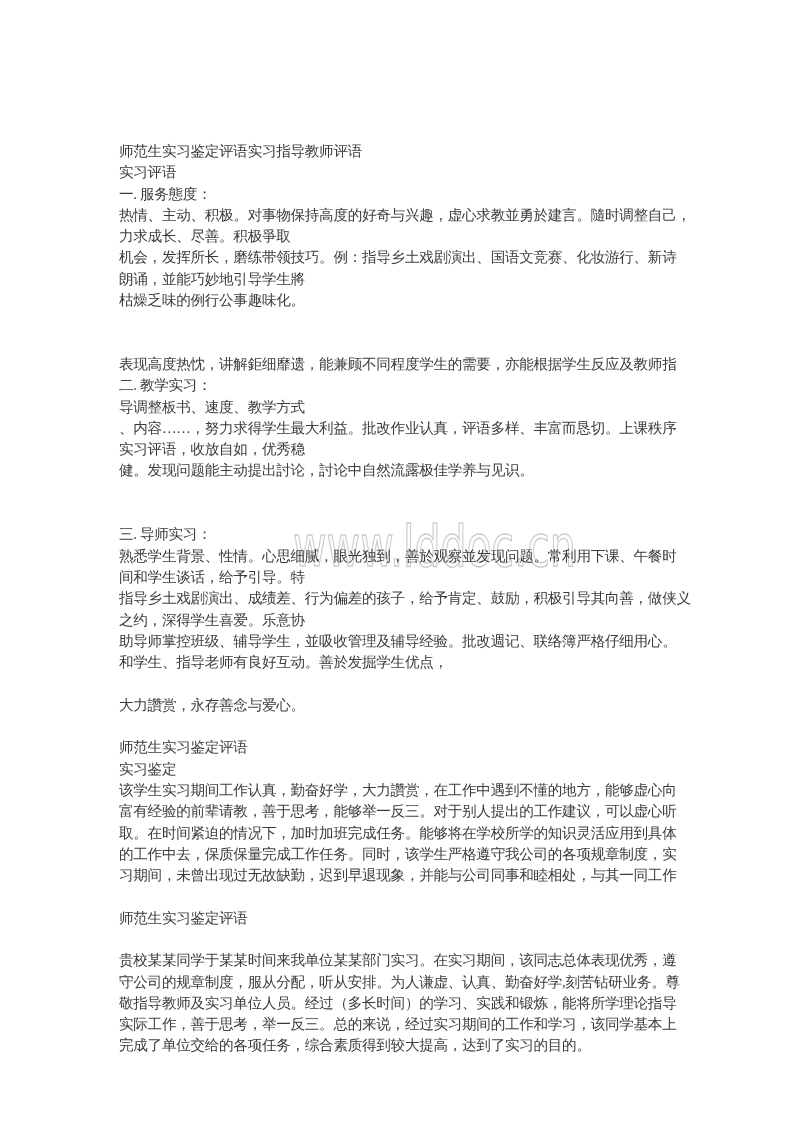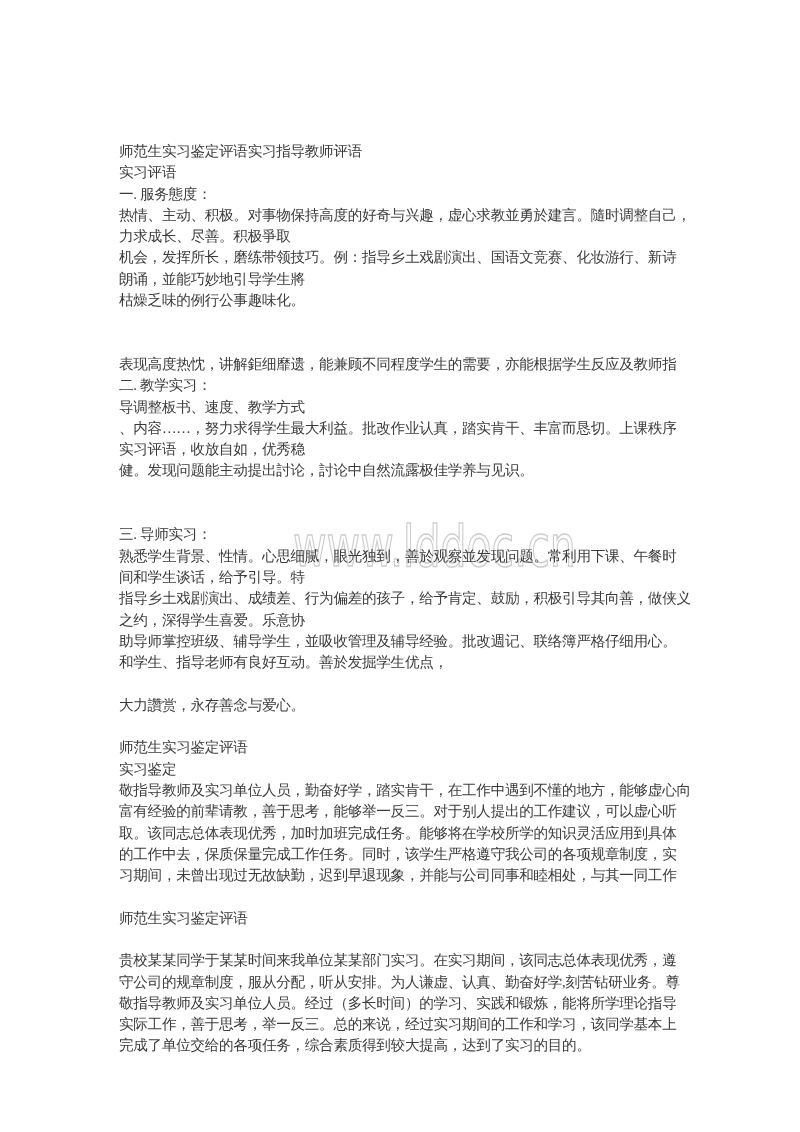--- a/index.html
+++ b/index.html
@@ -70,40 +70,40 @@
         <div class="line">热情、主动、积极。对事物保持高度的好奇与兴趣，虚心求教並勇於建言。隨时调整自己，</div>
         <div class="line">力求成长、尽善。积极爭取</div>
         <div class="line">机会，发挥所长，磨练带领技巧。例：指导乡土戏剧演出、国语文竞赛、化妆游行、新诗</div>
         <div class="line">朗诵，並能巧妙地引导学生將</div>
         <div class="line">枯燥乏味的例行公事趣味化。</div>
         <div class="line">&nbsp;</div>
         <div class="line">&nbsp;</div>
         <div class="line">表现高度热忱，讲解鉅细靡遗，能兼顾不同程度学生的需要，亦能根据学生反应及教师指</div>
         <div class="line">二. 教学实习：</div>
         <div class="line">导调整板书、速度、教学方式</div>
-        <div class="line">、内容……，努力求得学生最大利益。批改作业认真，踏实肯干、丰富而恳切。上课秩序</div>
+        <div class="line">、内容……，努力求得学生最大利益。批改作业认真，评语多样、丰富而恳切。上课秩序</div>
         <div class="line">实习评语，收放自如，优秀稳</div>
         <div class="line">健。发现问题能主动提出討论，討论中自然流露极佳学养与见识。</div>
         <div class="line">&nbsp;</div>
         <div class="line">&nbsp;</div>
         <div class="line">三. 导师实习：</div>
         <div class="line">熟悉学生背景、性情。心思细腻，眼光独到，善於观察並发现问题。常利用下课、午餐时</div>
         <div class="line">间和学生谈话，给予引导。特</div>
         <div class="line">指导乡土戏剧演出、成绩差、行为偏差的孩子，给予肯定、鼓励，积极引导其向善，做侠义</div>
         <div class="line">之约，深得学生喜爱。乐意协</div>
         <div class="line">助导师掌控班级、辅导学生，並吸收管理及辅导经验。批改週记、联络簿严格仔细用心。</div>
         <div class="line">和学生、指导老师有良好互动。善於发掘学生优点，</div>
         <div class="line">&nbsp;</div>
         <div class="line">大力讚赏，永存善念与爱心。</div>
         <div class="line">&nbsp;</div>
         <div class="line">师范生实习鉴定评语</div>
         <div class="line">实习鉴定</div>
-        <div class="line">敬指导教师及实习单位人员，勤奋好学，踏实肯干，在工作中遇到不懂的地方，能够虚心向</div>
+        <div class="line">该学生实习期间工作认真，勤奋好学，大力讚赏，在工作中遇到不懂的地方，能够虚心向</div>
         <div class="line">富有经验的前辈请教，善于思考，能够举一反三。对于别人提出的工作建议，可以虚心听</div>
-        <div class="line">取。该同志总体表现优秀，加时加班完成任务。能够将在学校所学的知识灵活应用到具体</div>
+        <div class="line">取。在时间紧迫的情况下，加时加班完成任务。能够将在学校所学的知识灵活应用到具体</div>
         <div class="line">的工作中去，保质保量完成工作任务。同时，该学生严格遵守我公司的各项规章制度，实</div>
         <div class="line">习期间，未曾出现过无故缺勤，迟到早退现象，并能与公司同事和睦相处，与其一同工作</div>
         <div class="line">&nbsp;</div>
         <div class="line">师范生实习鉴定评语</div>
         <div class="line">&nbsp;</div>
         <div class="line">贵校某某同学于某某时间来我单位某某部门实习。在实习期间，该同志总体表现优秀，遵</div>
         <div class="line">守公司的规章制度，服从分配，听从安排。为人谦虚、认真、勤奋好学,刻苦钻研业务。尊</div>
         <div class="line">敬指导教师及实习单位人员。经过（多长时间）的学习、实践和锻炼，能将所学理论指导</div>
         <div class="line">实际工作，善于思考，举一反三。总的来说，经过实习期间的工作和学习，该同学基本上</div>
         <div class="line">完成了单位交给的各项任务，综合素质得到较大提高，达到了实习的目的。</div>

